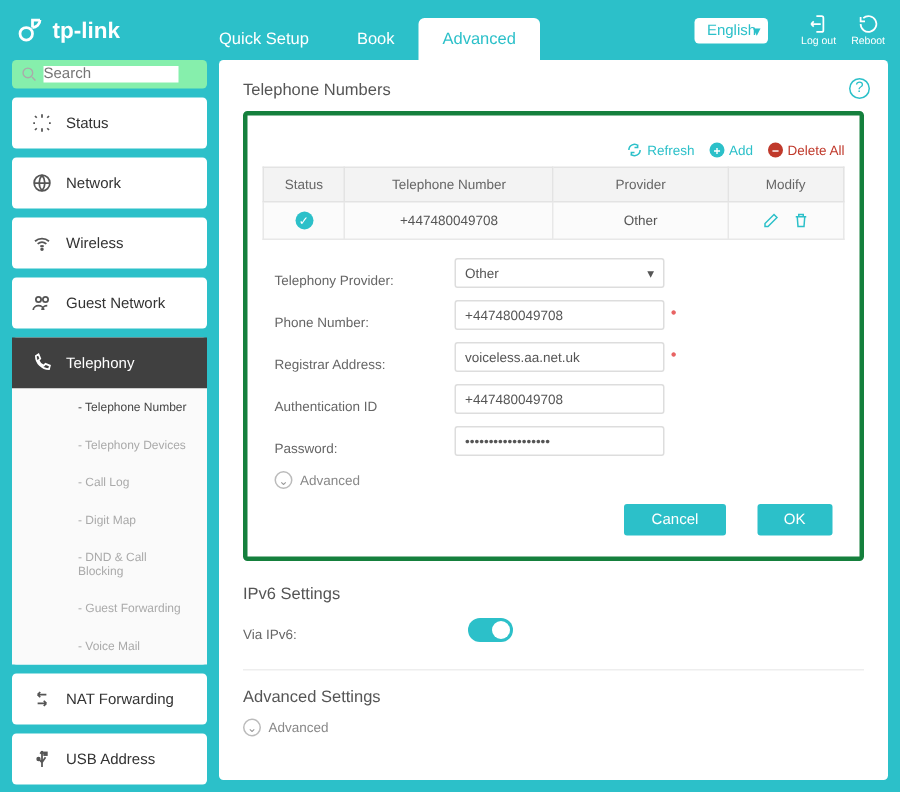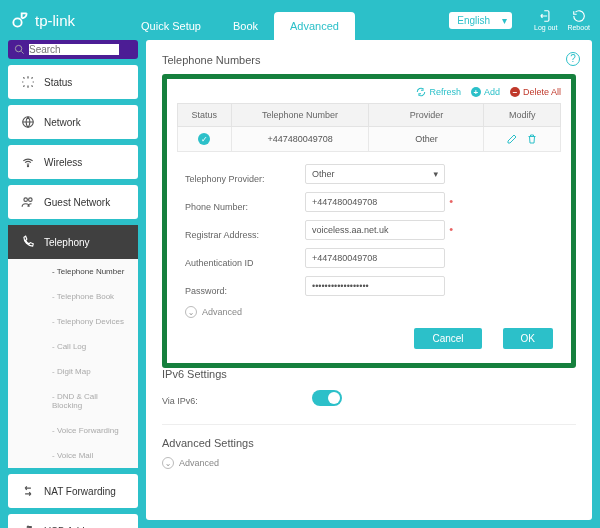--- a/index.html
+++ b/index.html
@@ -1,42 +1,42 @@
 <!DOCTYPE html>
 <html><head>
 <meta charset="utf-8">
 <style>
 *{box-sizing:border-box;margin:0;padding:0;font-family:Arial,Helvetica,sans-serif}
 body{background:#2cc0c9;width:600px;height:528px;overflow:hidden;font-size:10px;color:#555}
 .topbar{height:40px;display:flex;align-items:center;padding:0 10px;color:#fff}
-.logo{display:flex;align-items:center;font-size:15px;font-weight:400;margin-right:50px}
+.logo{display:flex;align-items:center;font-size:15px;font-weight:700;margin-right:50px}
 .logo svg{margin-right:5px}
 .tabs{display:flex;align-items:flex-end;height:40px}
 .tab{padding:8px 16px 8px;color:#fff;font-size:11px;cursor:pointer}
 .tab.active{background:#fff;color:#2cc0c9;border-radius:4px 4px 0 0}
 .spacer{flex:1}
-.lang-select{background:#fff;color:#2cc0c9;border:none;border-radius:3px;padding:3px 22px 3px 8px;font-size:10px;position:relative;margin-right:12px}
+.lang-select{background:#fff;color:#2cc0c9;border:none;border-radius:3px;padding:3px 8px 3px 8px;font-size:10px;position:relative;margin-right:12px}
 .lang-select::after{content:"▾";position:absolute;right:5px;top:3px;color:#2cc0c9}
 .topicon{display:flex;flex-direction:column;align-items:center;color:#fff;font-size:7px;margin-left:10px;cursor:pointer}
 .topicon svg{margin-bottom:1px}
 .main{display:flex;padding:0 8px 8px;height:488px}
 .sidebar{width:130px;display:flex;flex-direction:column}
-.search{background:#4c1d95;border-radius:3px;margin-bottom:6px;display:flex;align-items:flex-start;padding:4px 6px}
+.search{background:#86efac;border-radius:3px;margin-bottom:6px;display:flex;align-items:flex-start;padding:4px 6px}
 .search input{border:none;outline:none;font-size:10px;width:90px;margin-left:4px;color:#888}
 .navbox{background:#fff;border-radius:3px;margin-bottom:6px}
 .navitem{display:flex;align-items:center;padding:10px 12px;font-size:10px;color:#333;cursor:pointer}
 .navitem .ic{width:16px;display:flex;justify-content:center;margin-right:8px}
 .navitem.active{background:#404040;color:#fff}
 .subnav{background:#fafafa}
 .subitem{padding:8px 10px 8px 44px;font-size:8px;color:#aaa;cursor:pointer}
 .subitem.active{color:#444}
 .content{flex:1;background:#fff;margin-left:8px;border-radius:3px;padding:14px 16px;overflow:auto;position:relative}
 .section-title{font-size:11px;color:#555;margin-bottom:8px}
 .help-icon{position:absolute;top:12px;right:12px;width:14px;height:14px;border:1.5px solid #2cc0c9;border-radius:50%;color:#2cc0c9;font-size:10px;text-align:center;line-height:12px;cursor:pointer}
-.panel{border:5px solid #15803d;border-radius:3px;padding:8px 10px 14px;}
+.panel{border:3px solid #15803d;border-radius:3px;padding:18px 10px 14px;margin-bottom:16px}
 .toolbar{display:flex;justify-content:flex-end;align-items:center;gap:10px;font-size:9px;margin-bottom:6px}
 .toolbar .act{display:flex;align-items:center;gap:3px;cursor:pointer}
 .act.refresh{color:#2cc0c9}
 .act.add{color:#2cc0c9}
 .act.del{color:#c0392b}
 .circle{width:10px;height:10px;border-radius:50%;display:inline-flex;align-items:center;justify-content:center;font-size:8px;font-weight:bold}
 .circle.c-teal{background:#2cc0c9;color:#fff}
 .circle.c-red{background:#c0392b;color:#fff}
 table.grid{width:100%;border-collapse:collapse;font-size:9px}
 table.grid th{background:#f3f3f3;border:1px solid #e3e3e3;padding:6px;font-weight:normal;color:#666}
@@ -154,26 +154,25 @@
       <div class="navitem active">
           <span class="ic">
             <svg width="14" height="14" viewBox="0 0 24 24" fill="none" stroke="#fff" stroke-width="2">
               <path d="M5 4c0 8 7 15 15 15l1-4-5-2-2 2c-3-1-5-3-6-6l2-2-2-5Z"></path>
             </svg>
           </span>
           <span>Telephony</span>
         </div>
       <div class="subnav">
         <div class="subitem active">- Telephone Number</div>
-        <div class="subitem">- Telephone Book</div>
         <div class="subitem">- Telephony Devices</div>
         <div class="subitem">- Call Log</div>
         <div class="subitem">- Digit Map</div>
         <div class="subitem">- DND &amp; Call Blocking</div>
-        <div class="subitem">- Voice Forwarding</div>
+        <div class="subitem">- Guest Forwarding</div>
         <div class="subitem">- Voice Mail</div>
       </div>
     </div>
     <div class="navbox">
       <div class="navitem">
           <span class="ic">
             <svg width="14" height="14" viewBox="0 0 24 24" fill="none" stroke="#555" stroke-width="2">
               <path d="M7 7h10M7 7l3-3M7 7l3 3M17 17H7m10 0-3-3m3 3-3 3"></path>
             </svg>
           </span>

